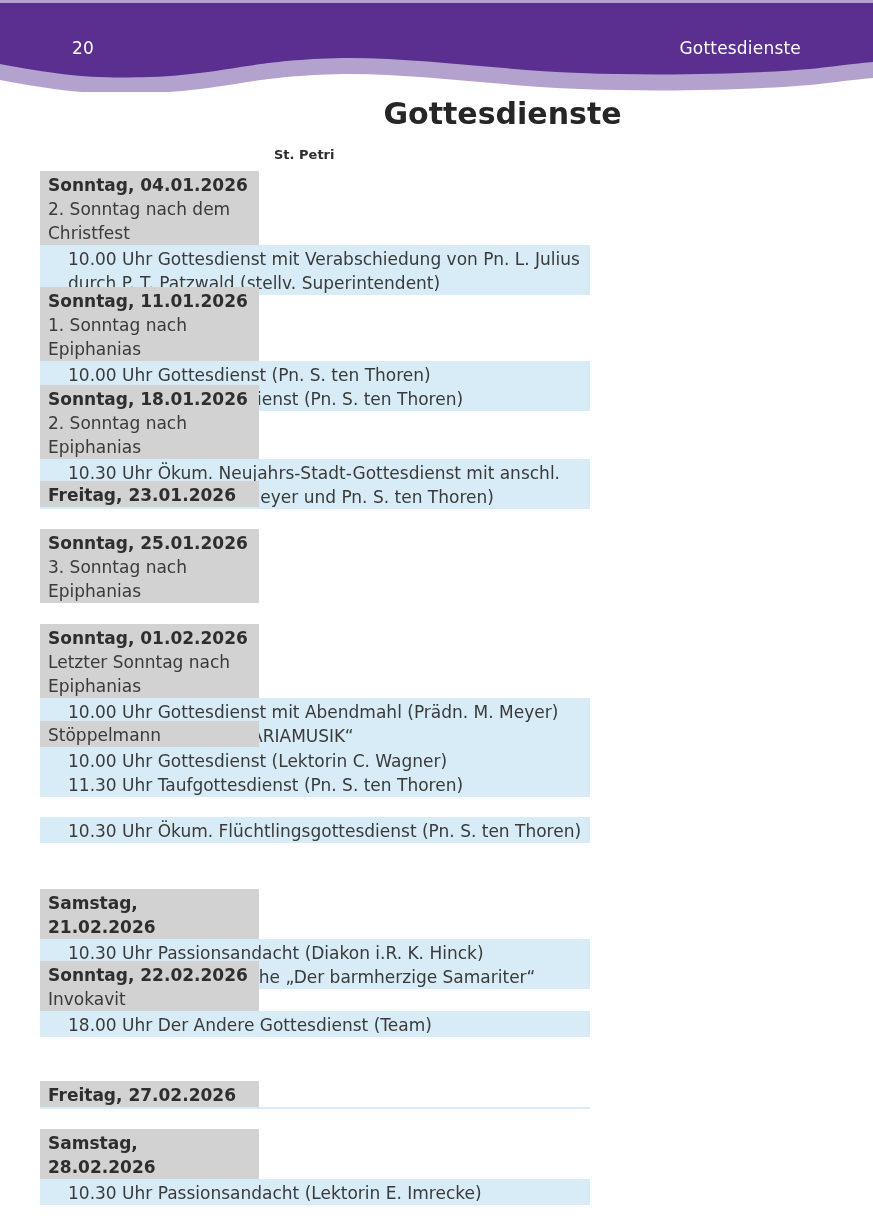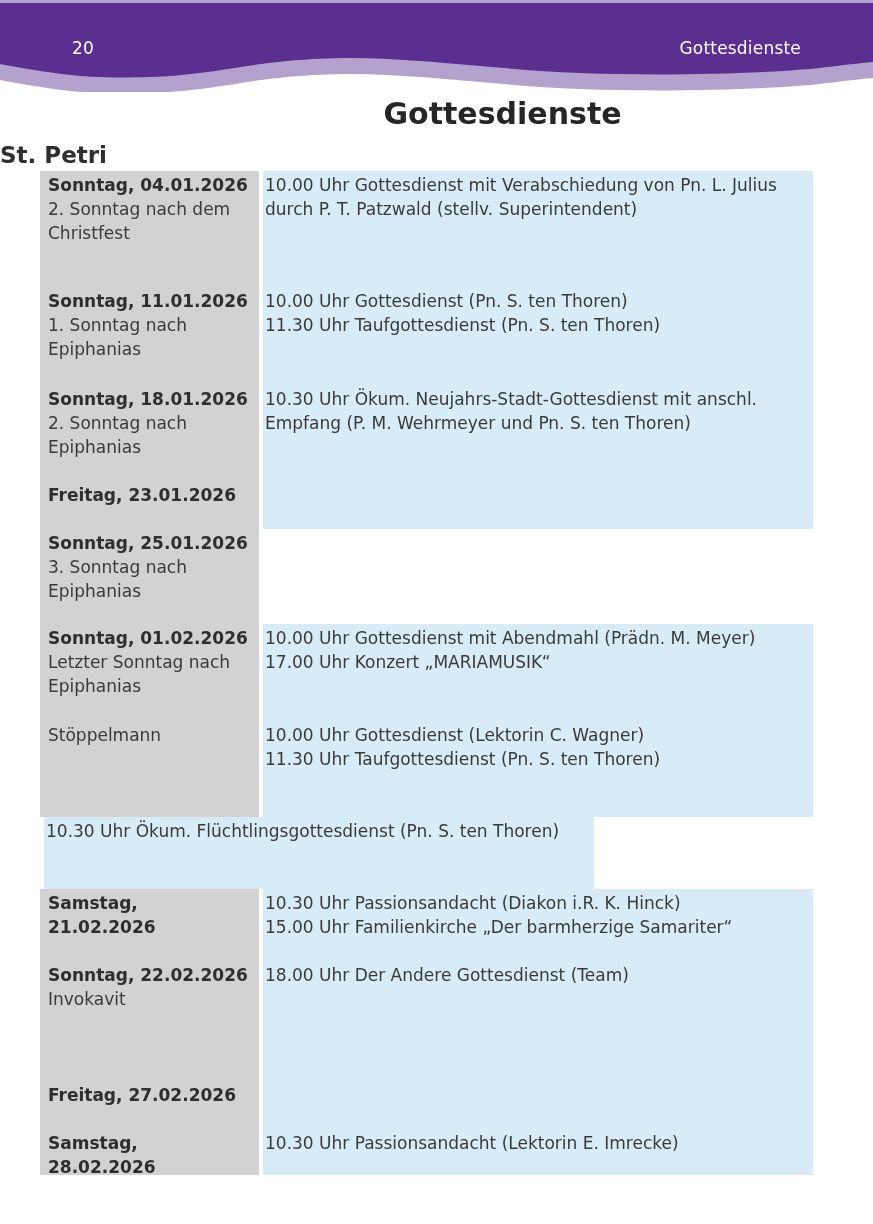--- a/index.html
+++ b/index.html
@@ -38,40 +38,41 @@
     font-size: 30px;
     font-weight: bold;
     color: #262626;
     line-height: 36px;
   }
 
   
   .col-header {
     margin-top: 12px;
     margin-bottom: 5px;
-    font-size: 23px;
+    padding-left: 274px;
+    font-size: 13px;
     font-weight: bold;
     color: #2e2e2e;
     line-height: 22px;
   }
 
   
   .gtable { margin-left: 40px; width: 773px; }
-  .grow { display: flex; }
+  .grow { display: flex; flex-direction: column; }
   .cell-left {
     width: 219px;
     background: #d2d2d3;
     padding: 2px 8px 0 8px;
     box-sizing: border-box;
   }
   .colgap { width: 4px; background: #ffffff; }
   .cell-right {
     width: 550px;
     background: #d7ecf7;
-    padding: 2px 8px 0 2px;
+    padding: 2px 8px 0 28px;
     box-sizing: border-box;
   }
   .date {
     font-size: 17px; font-weight: bold;
     line-height: 24px; color: #2e2e2e;
   }
   .sub, .services {
     font-size: 17px; line-height: 24px;
     color: #3a3a3a;
     white-space: pre-line;

